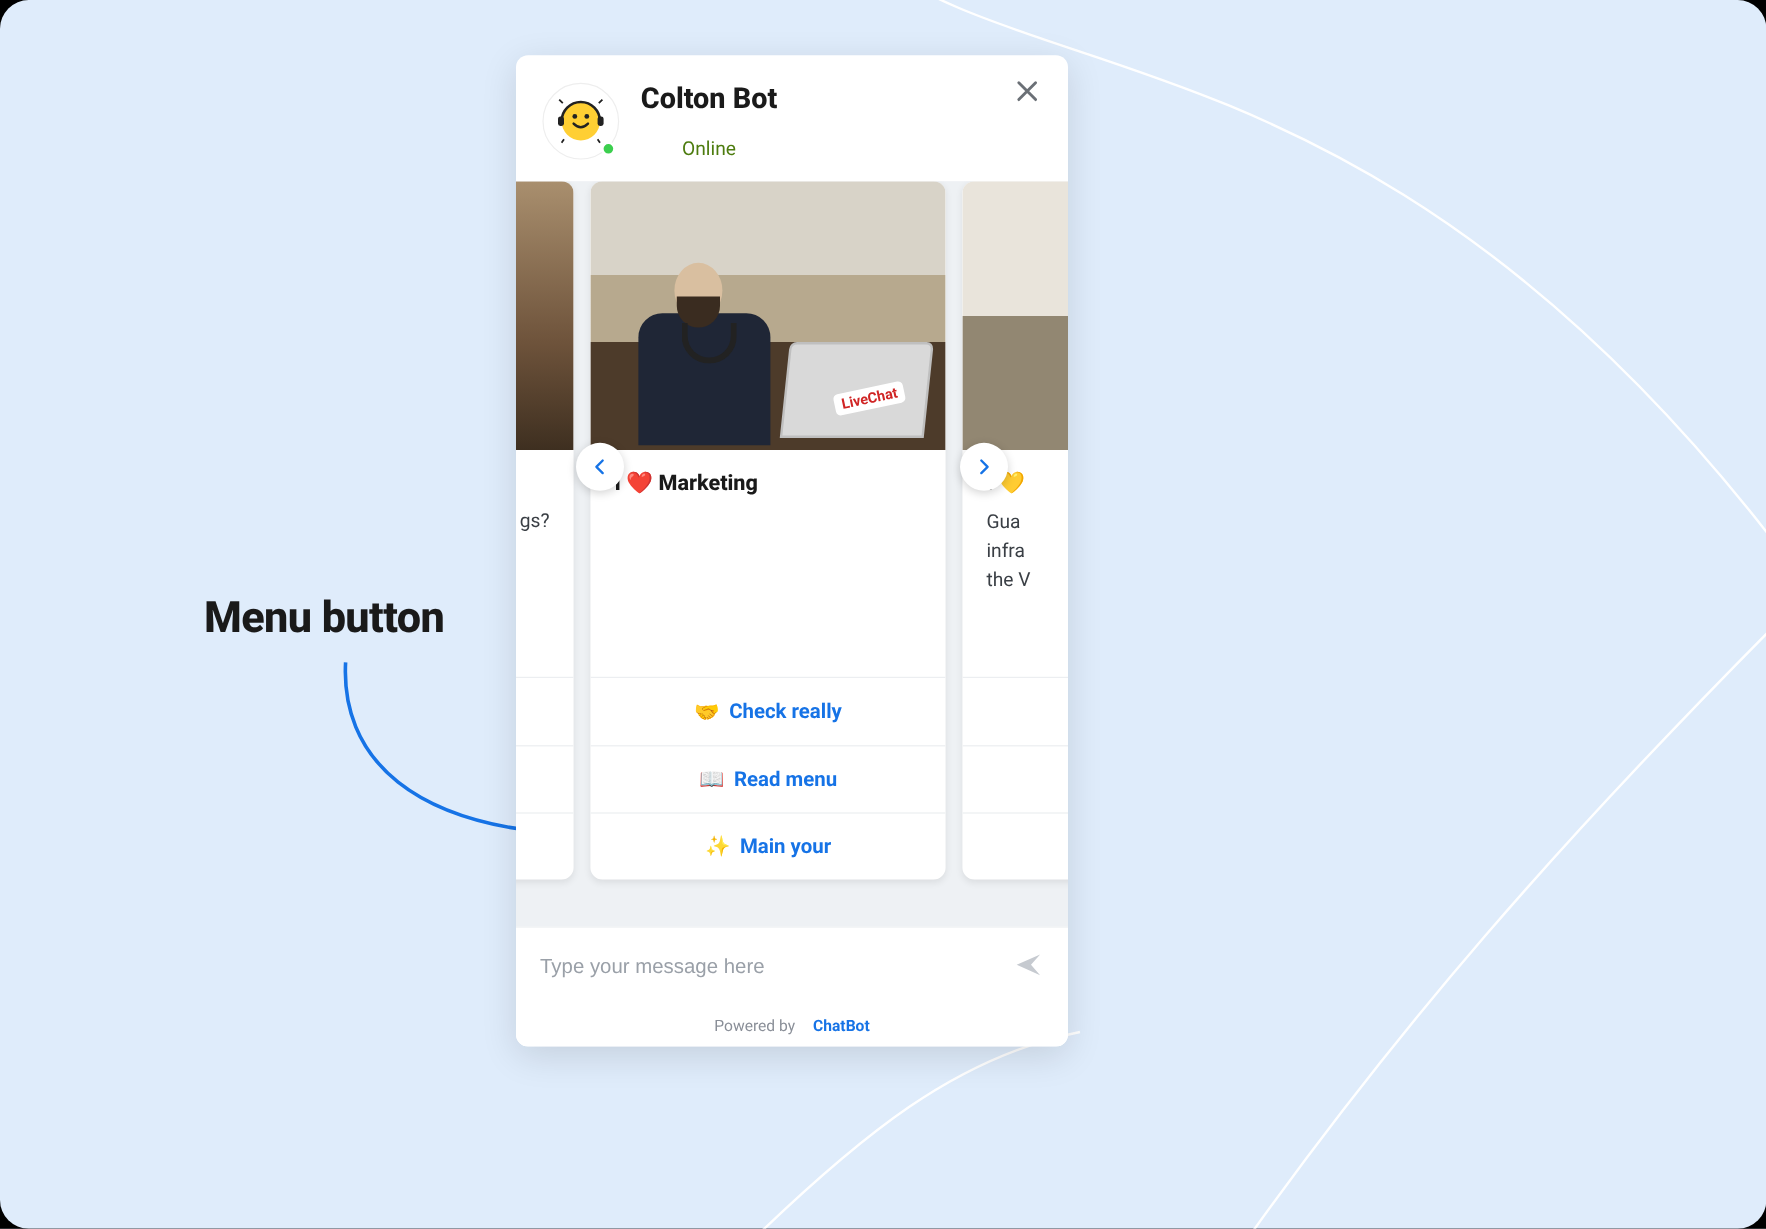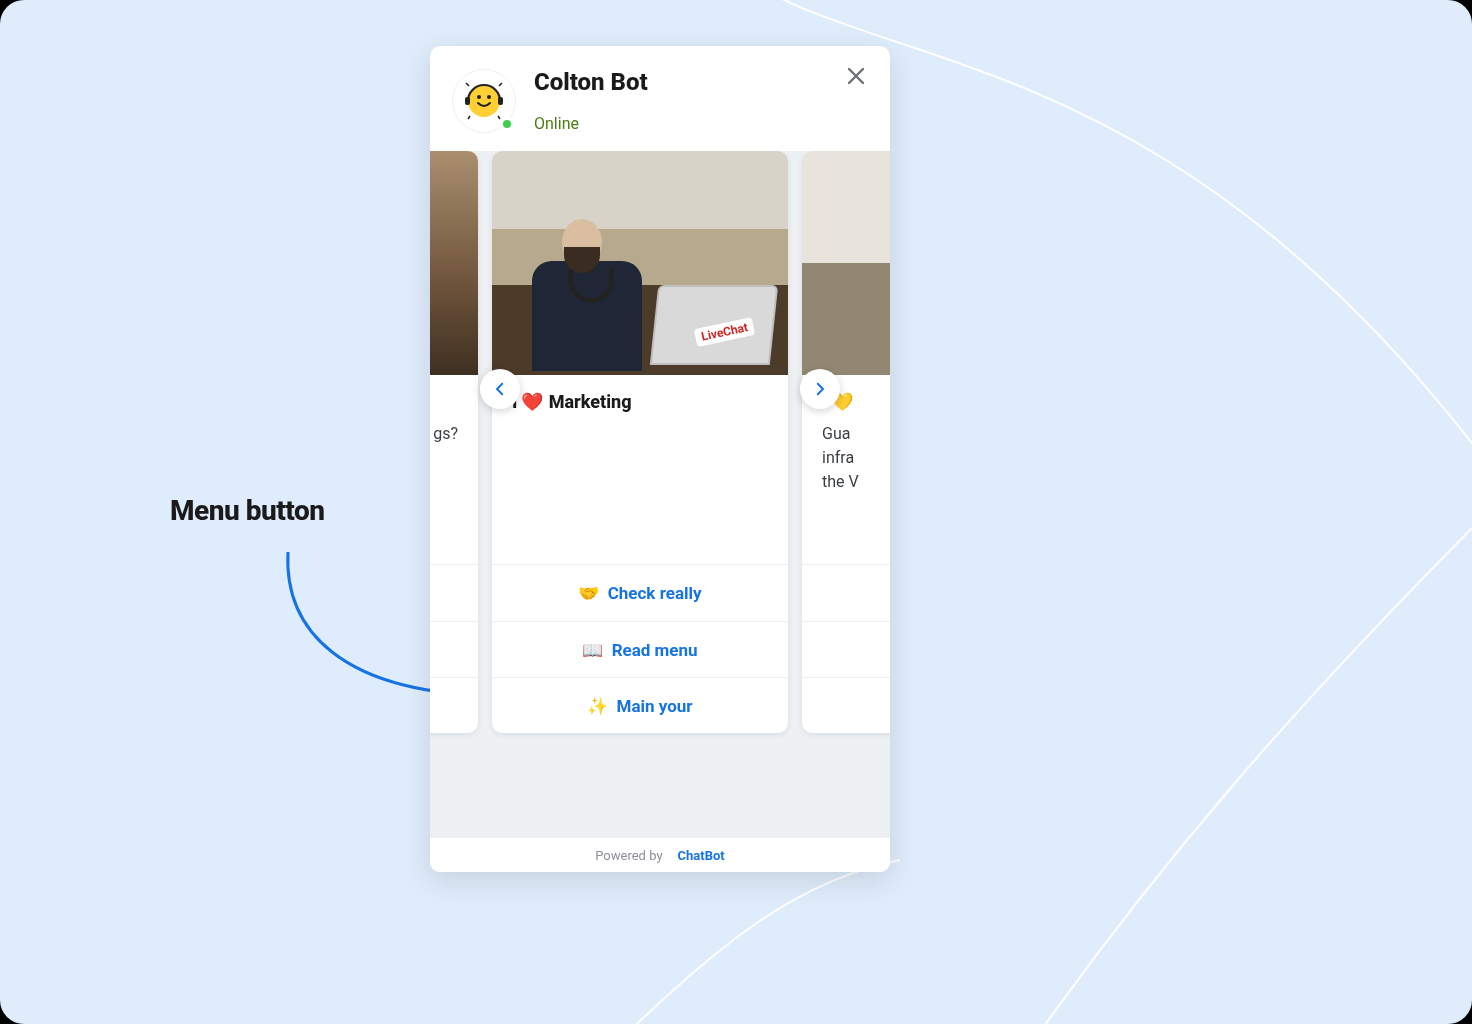--- a/index.html
+++ b/index.html
@@ -16,21 +16,21 @@
     border-radius: 24px;
     overflow: hidden;
   }
   
   .deco { position:absolute; pointer-events:none; }
 
   
   .annot-label {
     position: absolute;
     left: 170px; top: 494px;
-    font-size: 28px; font-weight: 800;
+    font-size: 36px; font-weight: 800;
     color: #1a1a1a;
     letter-spacing: -0.5px;
   }
   .annot-arrow {
     position: absolute;
     left: 276px; top: 546px;
     width: 260px; height: 180px;
   }
 
   
@@ -55,21 +55,21 @@
     border: 1px solid #eee;
     position: relative;
     display:flex; align-items:center; justify-content:center;
   }
   .avatar svg { width: 44px; height: 44px; }
   .status-dot {
     position:absolute; right:2px; bottom:2px;
     width:12px; height:12px; border-radius:50%;
     background:#3ccf4e; border:2px solid #fff;
   }
-  .titleblock { margin-left: 18px; }
+  .titleblock { margin-left: 18px; text-align: center; }
   .bot-name { font-size: 24px; font-weight: 800; color:#1a1a1a; }
   .bot-status { font-size: 16px; color:#4d7c0f; margin-top:18px; }
   .close-btn {
     position:absolute; right:18px; top:18px;
     width:28px; height:28px;
     cursor:pointer;
     color:#6b7076;
   }
 
   .wbody {
@@ -306,20 +306,28 @@
           <div class="card-actions">
             <div class="card-action">&nbsp;</div>
             <div class="card-action">&nbsp;</div>
             <div class="card-action">&nbsp;</div>
           </div>
         </div>
 
       </div>
     </div>
 
+    <div class="inputbar">
+      <input class="msg-input" placeholder="Type your message here" style="">
+      <div class="send-btn">
+        <svg viewBox="0 0 24 24" width="26" height="26">
+          <path d="M3 12 L21 4 L14 12 L21 20 Z" fill="currentColor"></path>
+        </svg>
+      </div>
+    </div>
 
     <div class="footer">
       <span>Powered by</span>
       <b>ChatBot</b>
     </div>
 
   </div>
 </div>
 
 </body></html>

